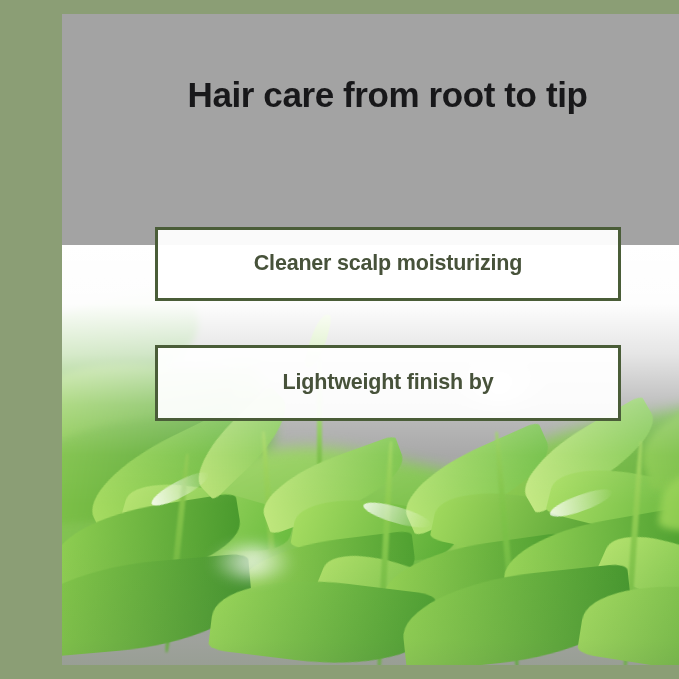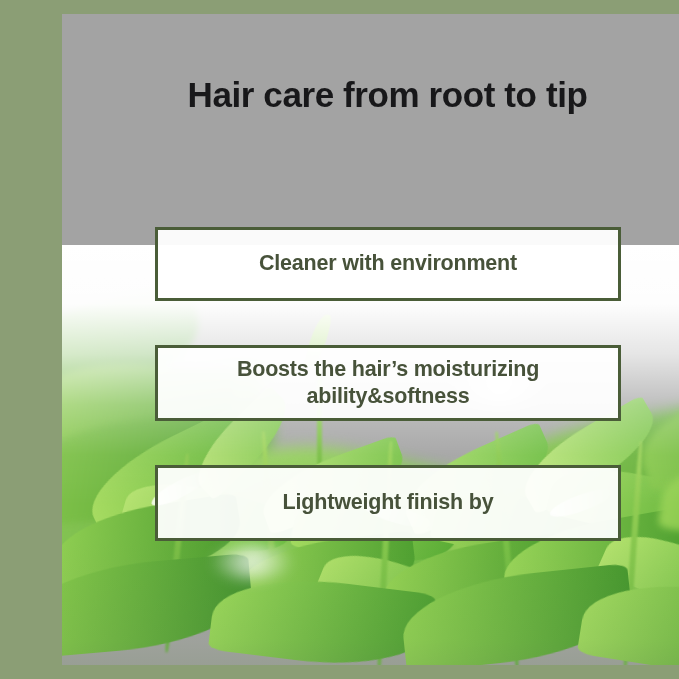--- a/index.html
+++ b/index.html
@@ -202,30 +202,24 @@
     </div>
 
     <div id="headline-block">
       <h1 id="headline">Hair care from root to tip</h1>
     </div>
 
     <div id="benefit-list">
 
       <div class="benefit-box single-line">
         <div class="benefit-text">
-          <span>Cleaner with environment</span>
+          <span>Cleaner scalp moisturizing</span>
         </div>
       </div>
 
-      <div class="benefit-box two-line">
-        <div class="benefit-text">
-          <span>Boosts the hair’s moisturizing</span><br>
-          <span>ability&amp;softness</span>
-        </div>
-      </div>
 
       <div class="benefit-box two-line">
         <div class="benefit-text">
           <span>Lightweight finish by</span><br>
         </div>
       </div>
 
     </div>
 
   </div>

